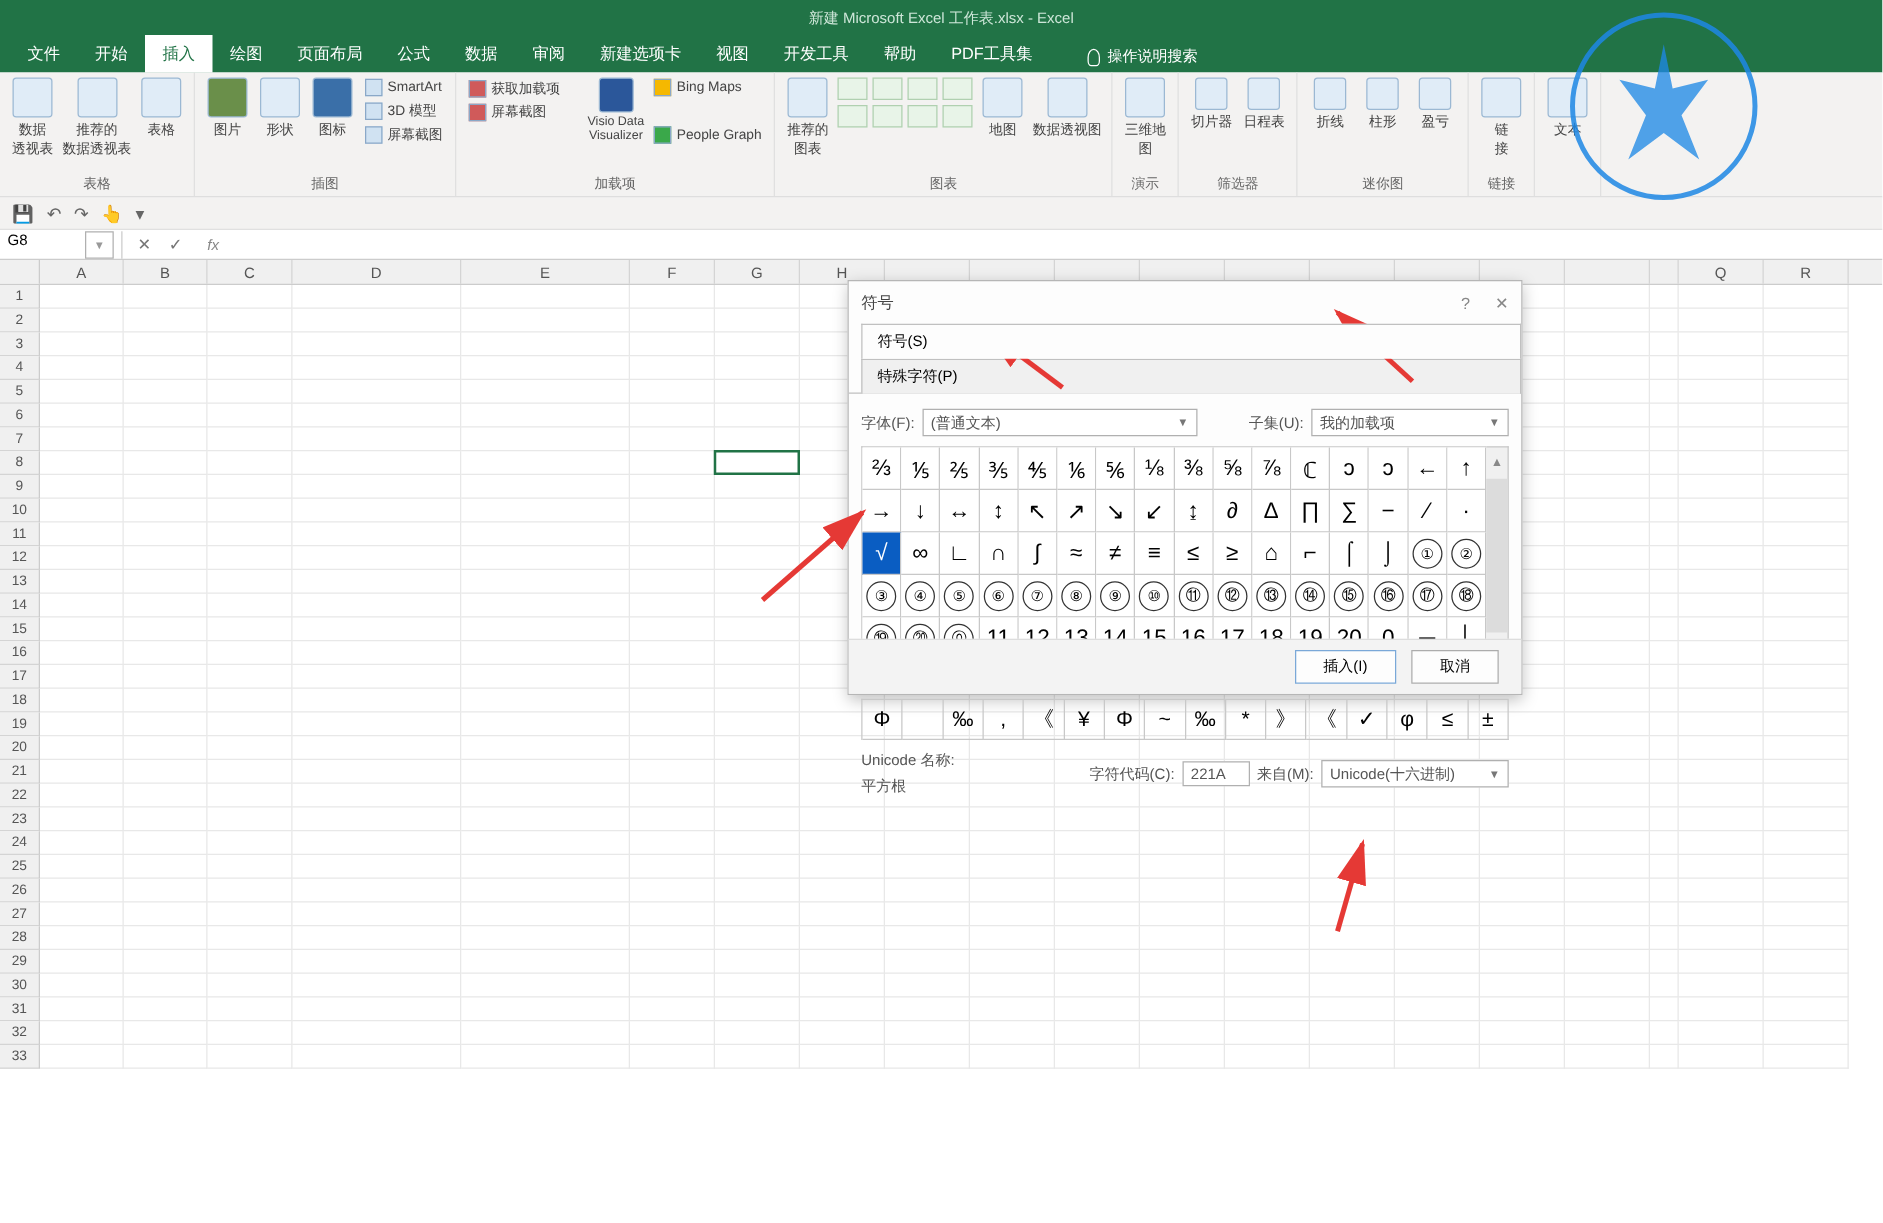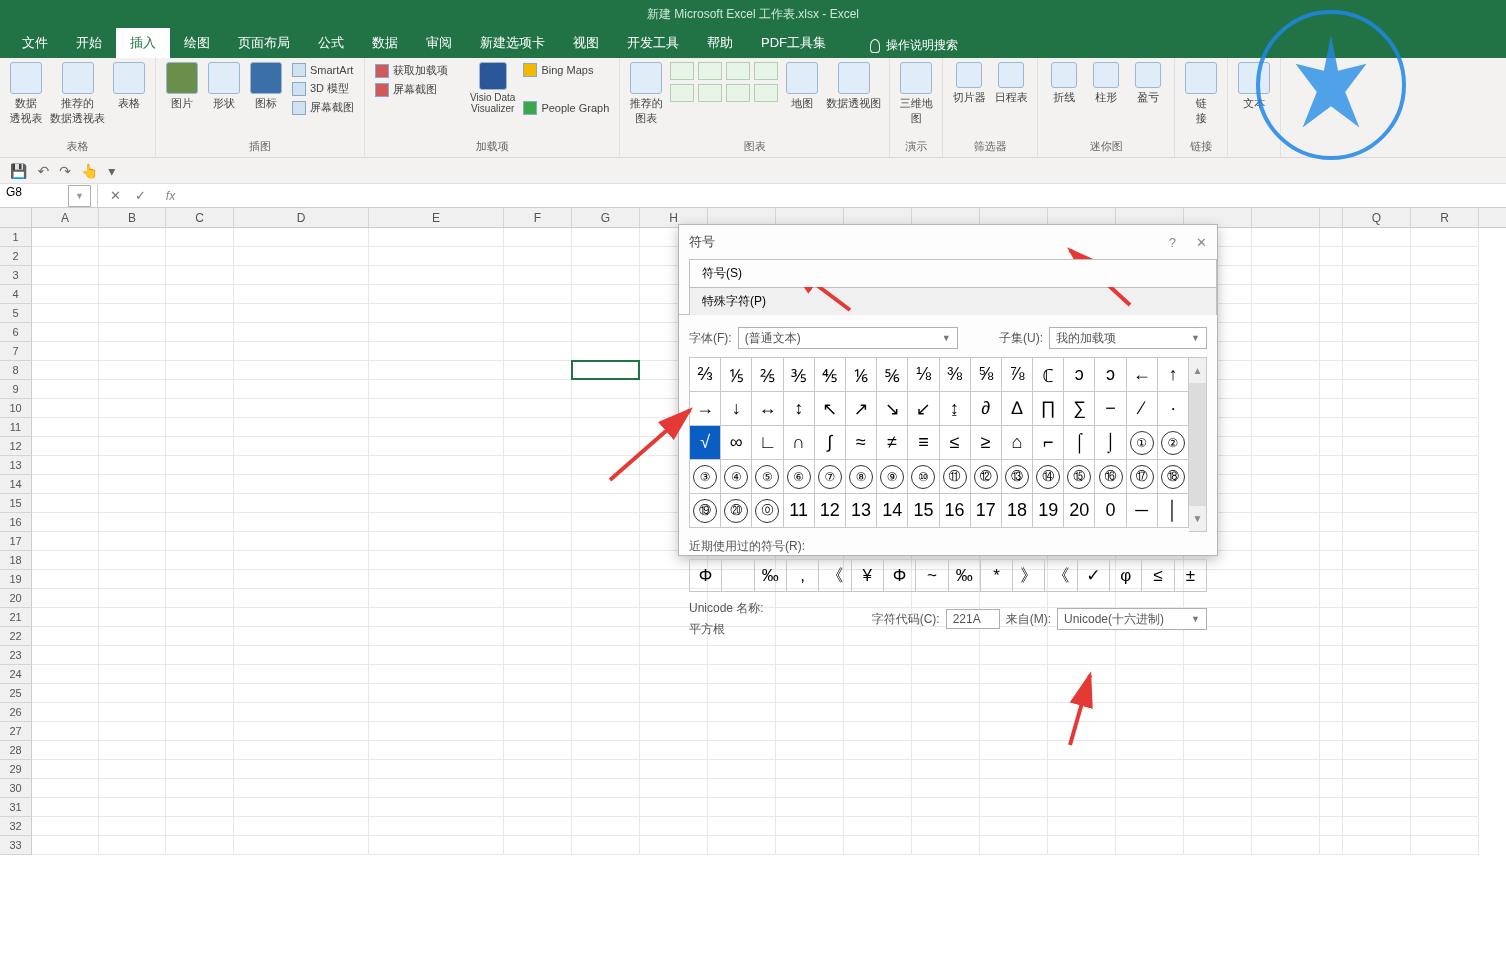--- a/index.html
+++ b/index.html
@@ -1314,20 +1314,24 @@
         <span>字符代码(C):</span>
         <span class="codebox">221A</span>
         <span>来自(M):</span>
         <div class="dd" style="width:150px">
           <span>Unicode(十六进制)</span>
             <span class="ar">▼</span>
         </div>
       </div>
     </div>
   </div>
+  <div class="dlg-foot">
+    <div class="btn primary">插入(I)</div>
+    <div class="btn">取消</div>
+  </div>
 </div>
 
 <div class="arrow" style="left:780px; top:260px">
   <svg width="80" height="60">
       <defs>
         <marker id="ah" markerWidth="10" markerHeight="10" refX="8" refY="3" orient="auto">
           <path d="M0,0 L0,6 L9,3 z" fill="#e53935"></path>
         </marker>
       </defs>
   <line x1="70" y1="50" x2="10" y2="5" stroke="#e53935" stroke-width="4" marker-end="url(#ah)"></line>

